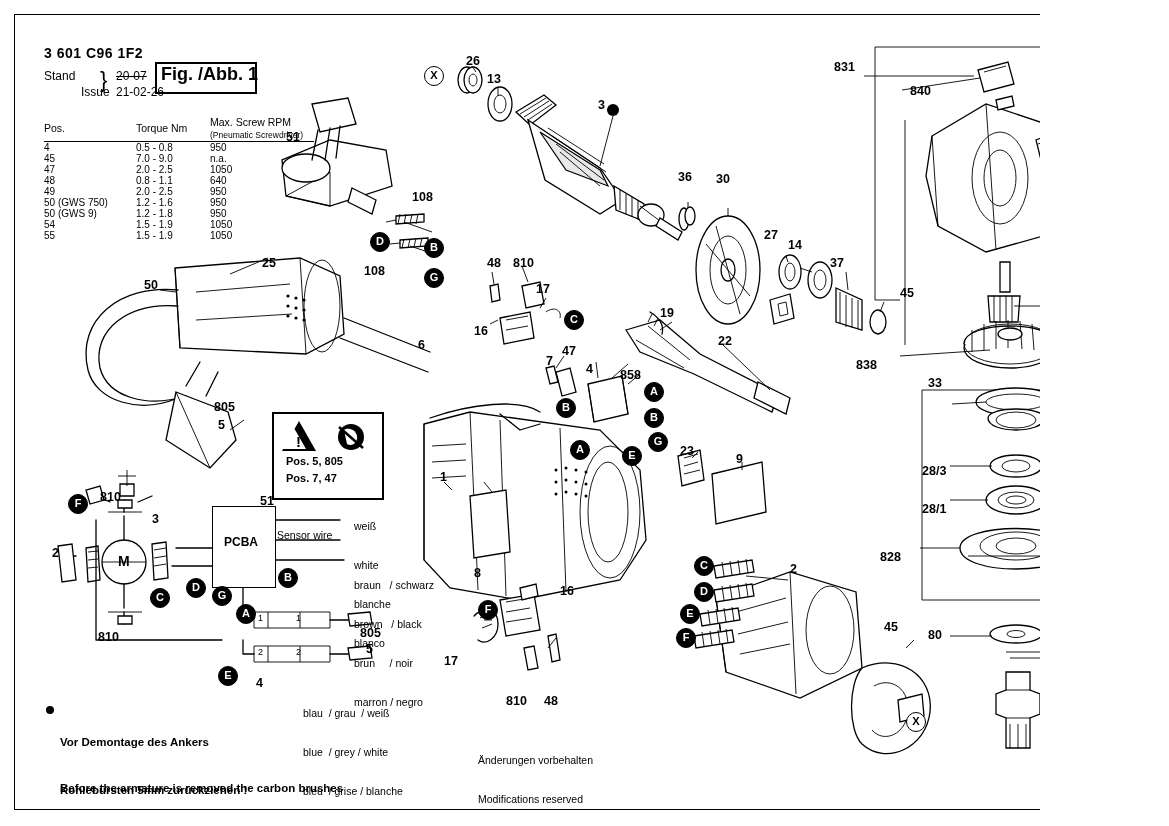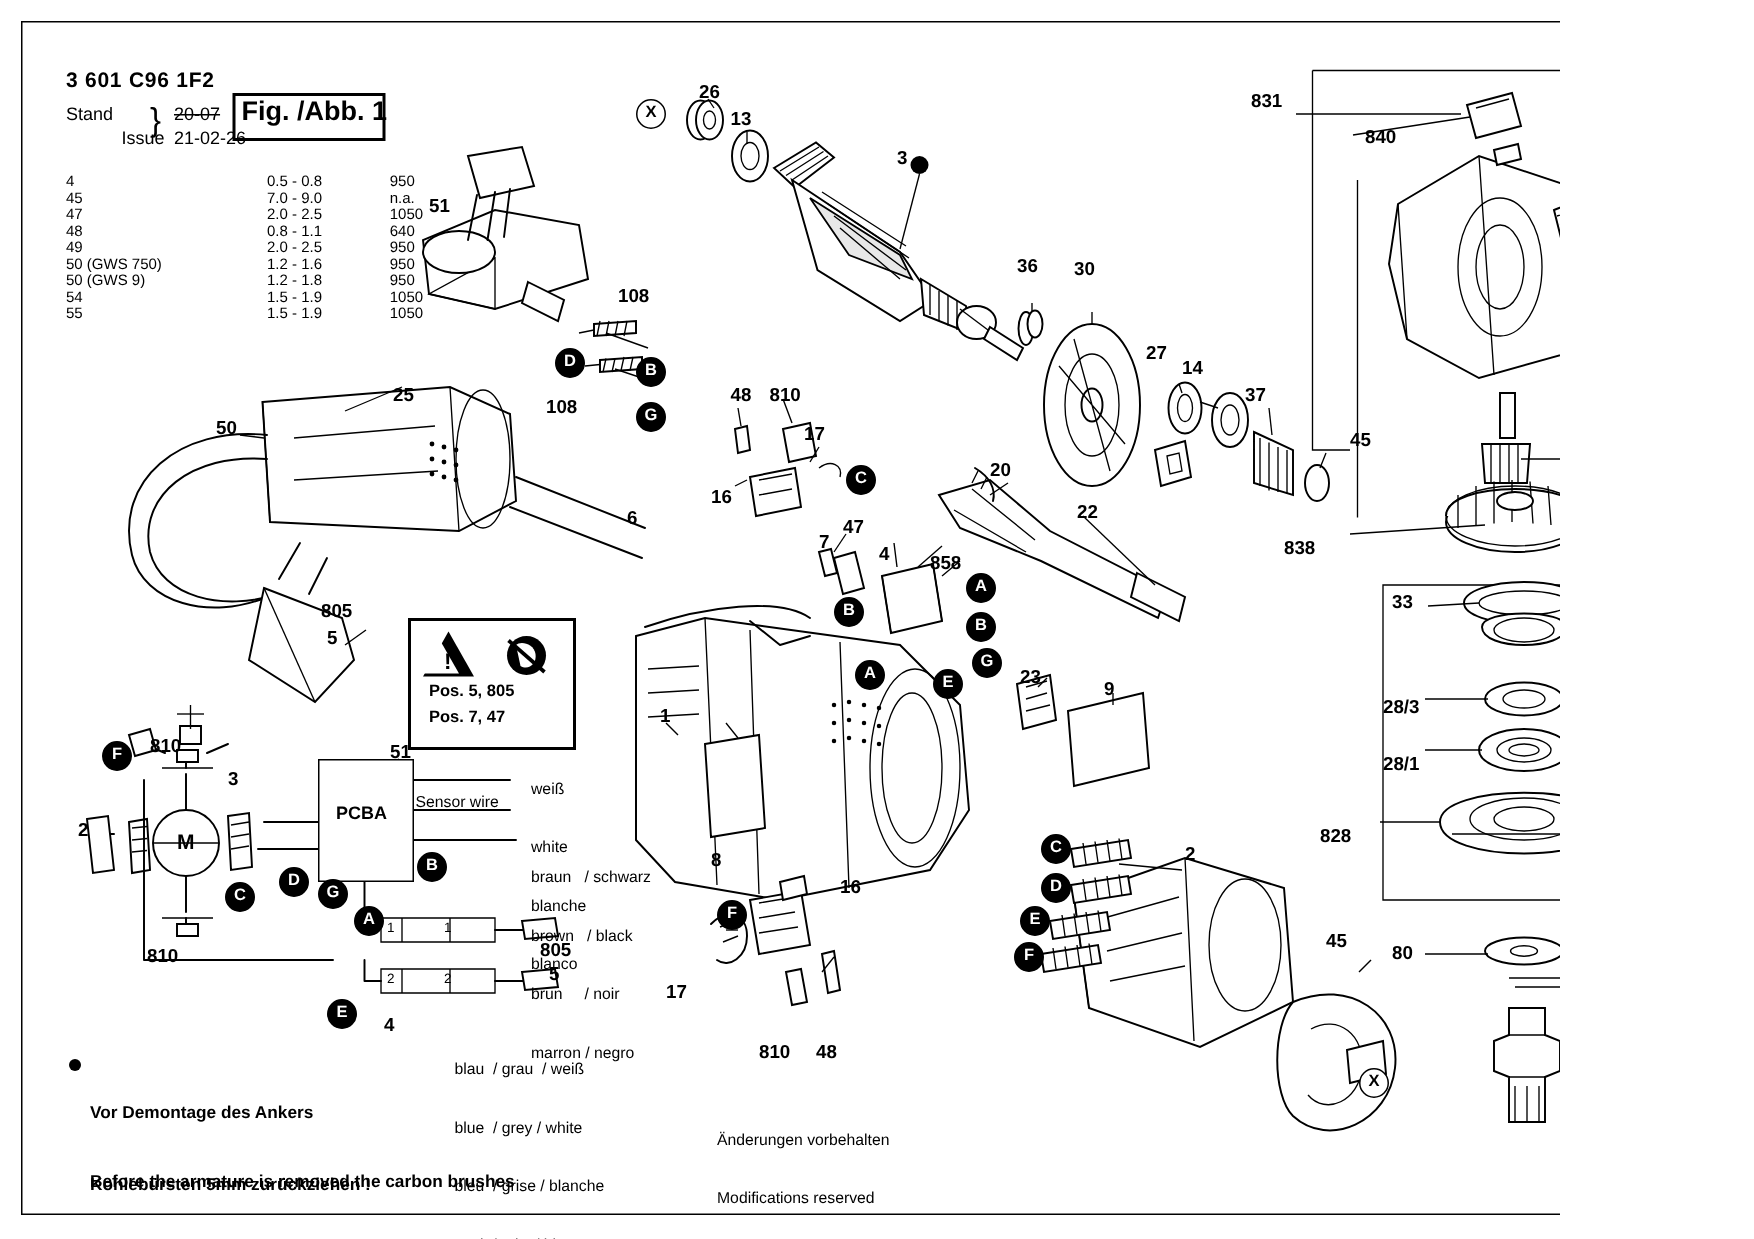--- a/index.html
+++ b/index.html
@@ -79,20 +79,28 @@
   <div class="t" id="hdr-issue">Issue</div>
   <div class="t" id="brace1">}</div>
   <div class="t" id="hdr-date1">20-07</div>
   <div class="t" id="hdr-date2">21-02-26</div>
   <div id="figbox"></div>
   <div class="t" id="figlabel">Fig. /Abb. 1</div>
 
   <div id="tbl">
     <table>
       <tbody>
+          <tr class="hdr-row">
+        <th style="width:86px;">Pos.</th>
+        <th style="width:68px;">Torque Nm</th>
+        <th>
+          <span>Max. Screw RPM</span><br>
+          <span class="subnote">(Pneumatic Screwdriver)</span>
+        </th>
+      </tr>
       <tr>
         <td>4</td>
         <td>0.5 - 0.8</td>
         <td>950</td>
       </tr>
       <tr>
         <td>45</td>
         <td>7.0 - 9.0</td>
         <td>n.a.</td>
       </tr>
@@ -553,34 +561,34 @@
   <div class="pn" style="left:716px;top:172px;">30</div>
   <div class="pn" style="left:764px;top:228px;">27</div>
   <div class="pn" style="left:788px;top:238px;">14</div>
   <div class="pn" style="left:830px;top:256px;">37</div>
   <div class="pn" style="left:900px;top:286px;">45</div>
   <div class="pn" style="left:834px;top:60px;">831</div>
   <div class="pn" style="left:876px;top:84px;margin-left:34px;">840</div>
   <div class="pn" style="left:1042px;top:136px;">55</div>
   <div class="pn" style="left:1076px;top:298px;">41</div>
   <div class="pn" style="left:856px;top:358px;">838</div>
-  <div class="pn" style="left:928px;top:394px;">33</div>
+  <div class="pn" style="left:928px;top:376px;">33</div>
   <div class="pn" style="left:1068px;top:414px;">35</div>
   <div class="pn" style="left:922px;top:464px;">28/3</div>
   <div class="pn" style="left:922px;top:502px;">28/1</div>
   <div class="pn" style="left:880px;top:550px;">828</div>
   <div class="pn" style="left:1092px;top:596px;">49</div>
   <div class="pn" style="left:928px;top:628px;">80</div>
   <div class="pn" style="left:1090px;top:706px;">32</div>
   <div class="pn" style="left:884px;top:620px;">45</div>
   <div class="pn" style="left:790px;top:562px;">2</div>
   <div class="pn" style="left:736px;top:452px;">9</div>
   <div class="pn" style="left:680px;top:444px;">23</div>
   <div class="pn" style="left:718px;top:334px;">22</div>
-  <div class="pn" style="left:660px;top:306px;">20</div>
+  <div class="pn" style="left:660px;top:306px;">19</div>
   <div class="pn" style="left:620px;top:368px;">858</div>
   <div class="pn" style="left:586px;top:362px;">4</div>
   <div class="pn" style="left:562px;top:344px;">47</div>
   <div class="pn" style="left:546px;top:354px;">7</div>
   <div class="pn" style="left:536px;top:282px;">17</div>
   <div class="pn" style="left:513px;top:256px;">810</div>
   <div class="pn" style="left:487px;top:256px;">48</div>
   <div class="pn" style="left:474px;top:324px;">16</div>
   <div class="pn" style="left:418px;top:338px;">6</div>
   <div class="pn" style="left:440px;top:470px;">1</div>

